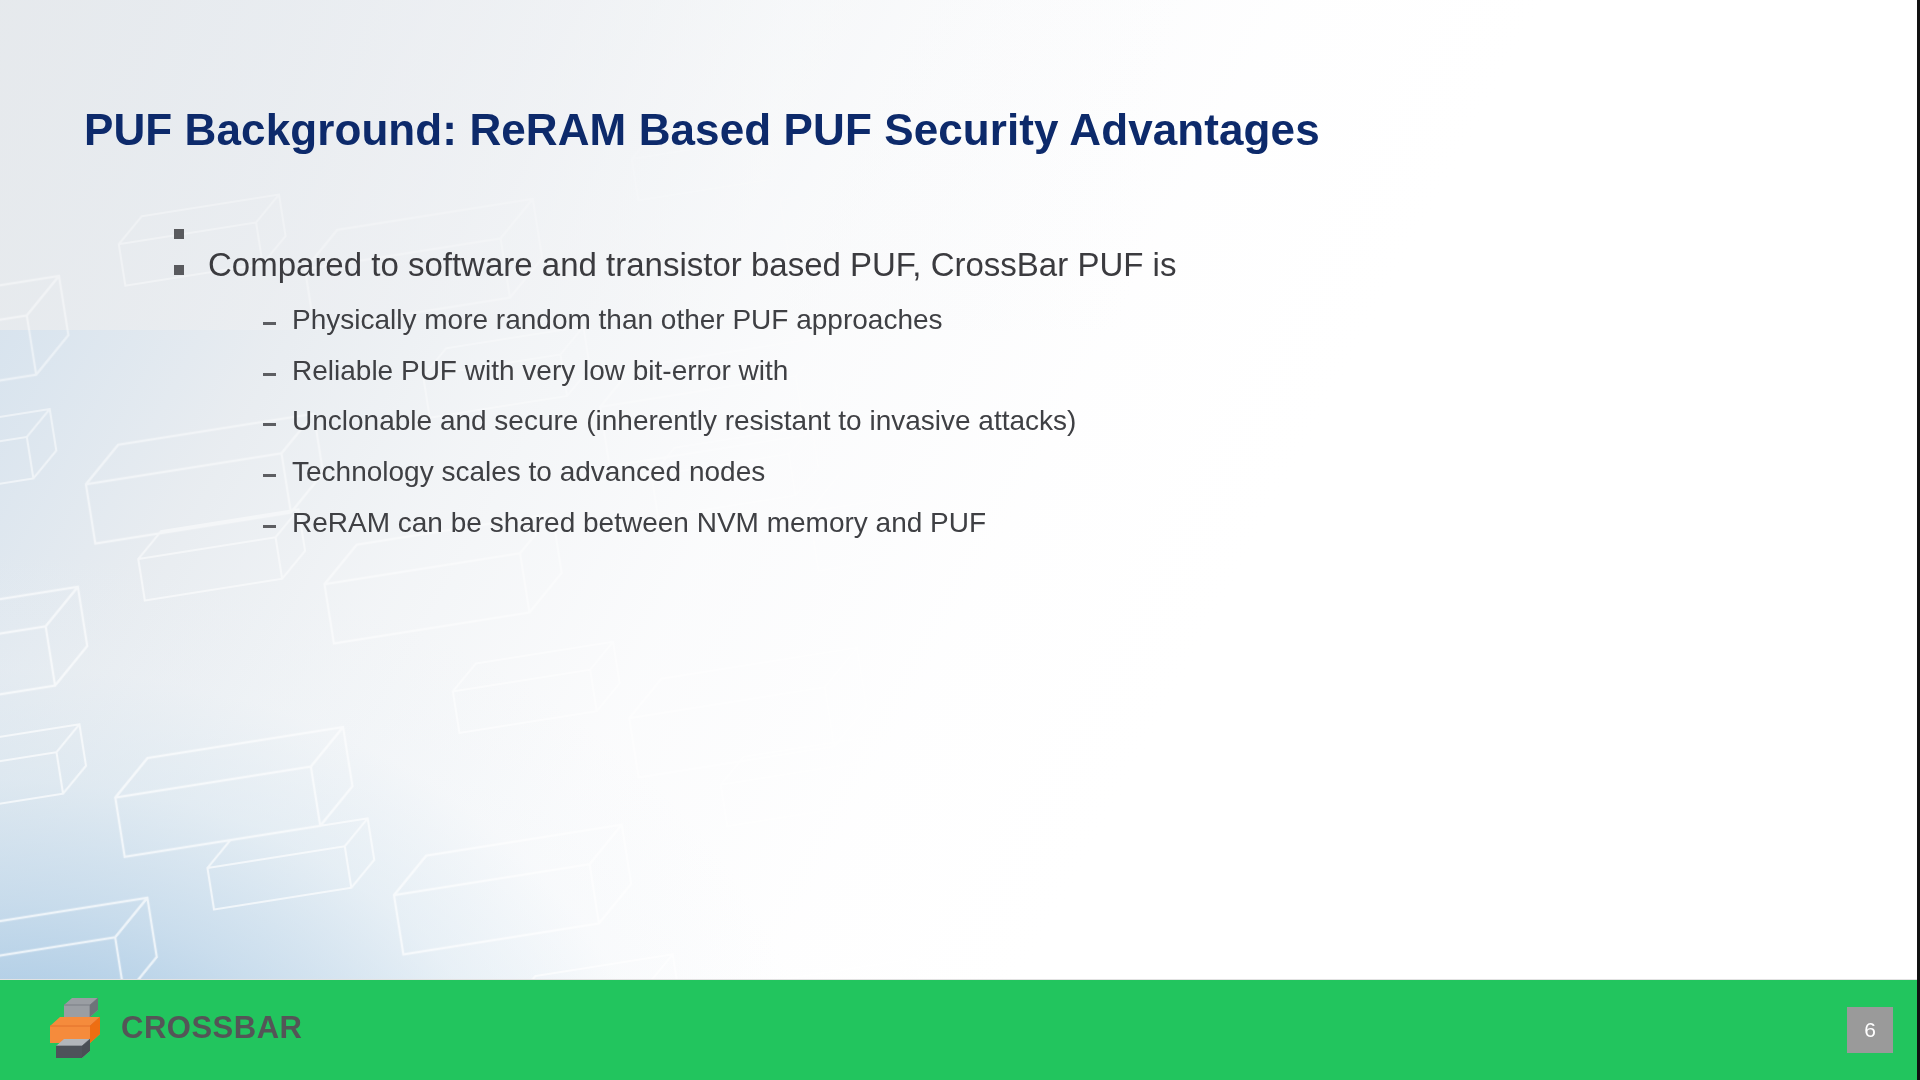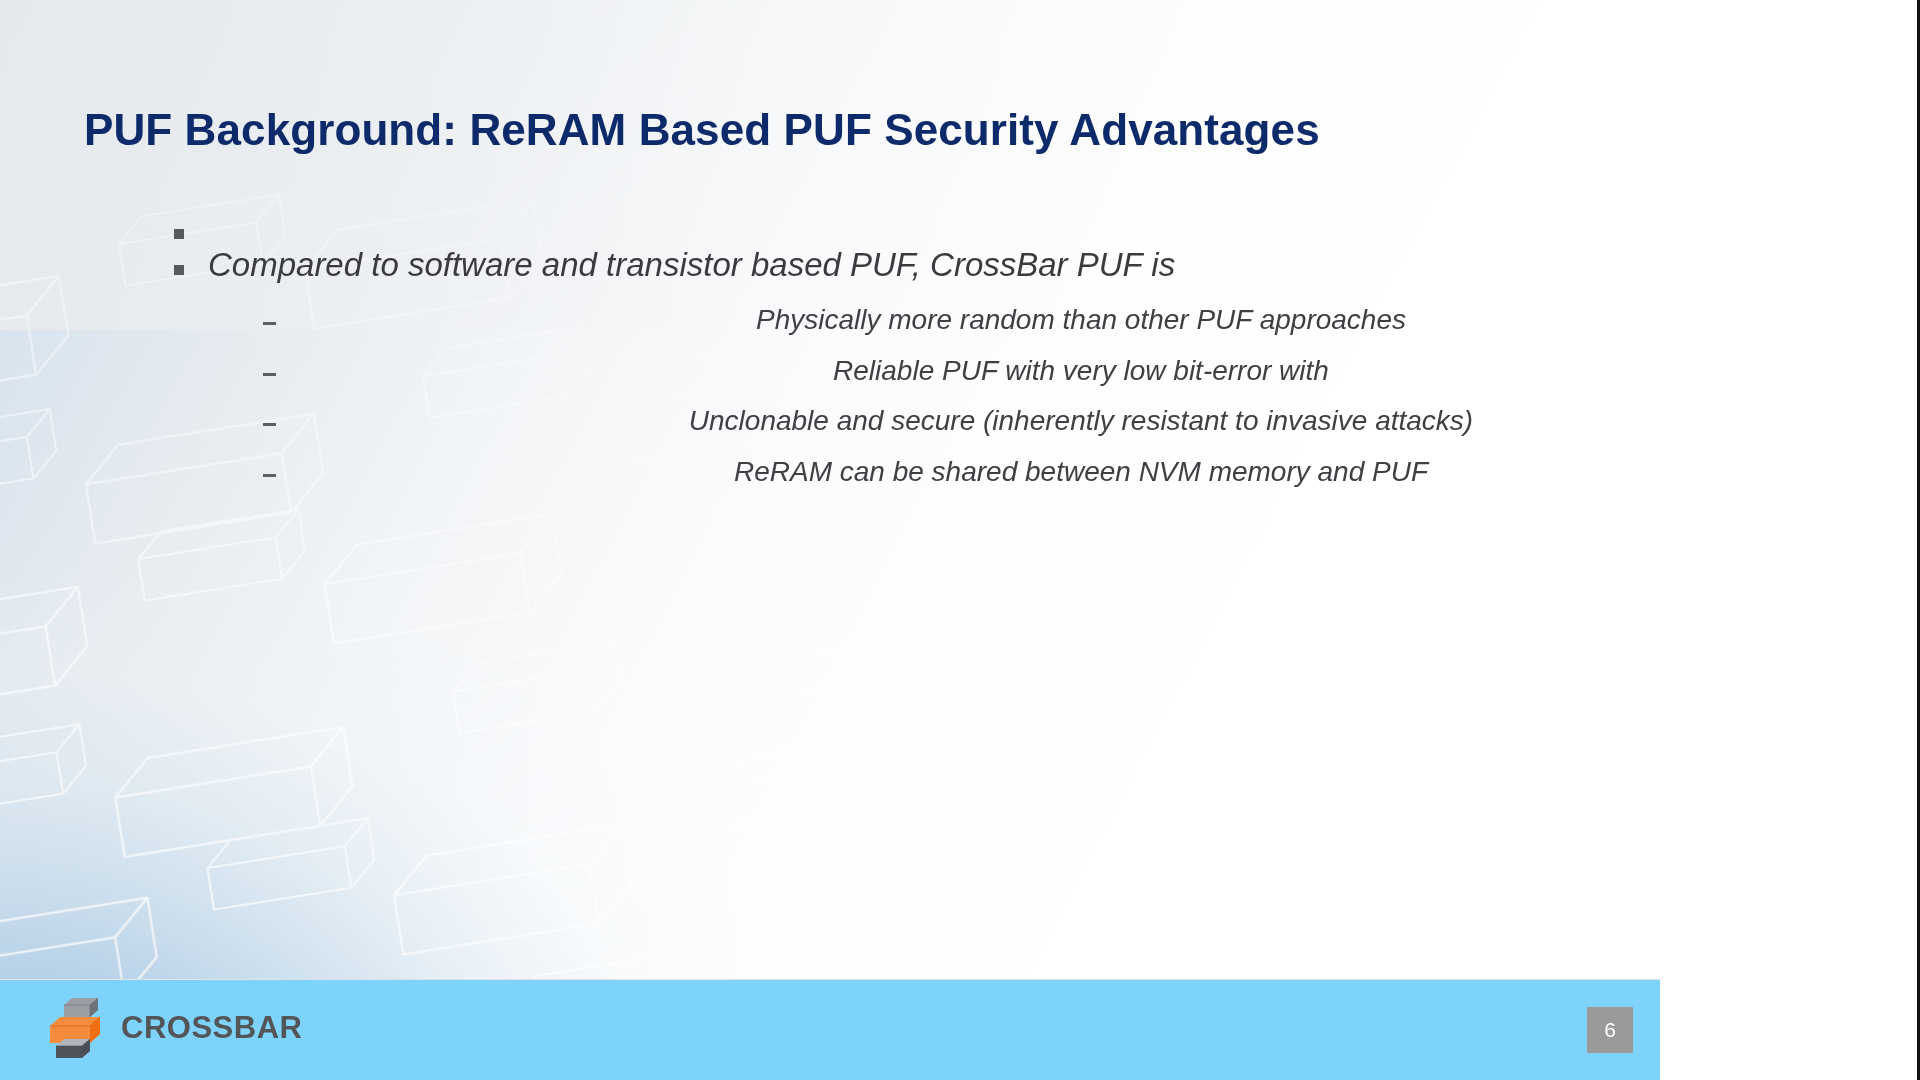--- a/index.html
+++ b/index.html
@@ -106,34 +106,33 @@
 
   .l1 {
     position: relative;
     padding-left: 38px;
     color: #3b3b3f;
     font-size: 33px;
     line-height: 1.06;
     margin-bottom: 36px;
     white-space: nowrap;
   }
-  .l1:last-of-type { margin-bottom: 12px; font-style: italic; }
+  .l1:last-of-type { margin-bottom: 12px; }
   .l1 .mk {
     position: absolute;
     left: 4px;
     top: 17px;
     width: 10px;
     height: 10px;
     background: #595a5e;
   }
 
   .l2-group {
     margin-top: 22px;
     margin-left: 53px;
-    text-align: center;
   }
   .l2 {
     position: relative;
     padding-left: 31px;
     color: #3f4044;
     font-size: 28px;
     line-height: 1.06;
     margin-bottom: 21px;
     white-space: nowrap;
   }
@@ -145,23 +144,23 @@
     width: 13px;
     height: 3px;
     background: #5d5e62;
   }
 
   
   #footer {
     position: absolute;
     left: 0;
     bottom: 0;
-    width: 1660px;
+    width: 1920px;
     height: 100px;
-    background: #7dd3fc;
+    background: #22c55e;
     border-top: 1px solid #e2e2e2;
   }
   #logo {
     position: absolute;
     left: 50px;
     top: 12px;
     display: flex;
     align-items: center;
     height: 72px;
   }
@@ -297,20 +296,21 @@
         </div>
         <div class="l2">
           <span class="mk"></span>
           <span>Unclonable and secure (inherently resistant to invasive attacks)</span>
         </div>
         <div class="l2">
           <span class="mk"></span>
         </div>
         <div class="l2">
           <span class="mk"></span>
+          <span>Technology scales to advanced nodes</span>
         </div>
         <div class="l2">
           <span class="mk"></span>
           <span>ReRAM can be shared between NVM memory and PUF</span>
         </div>
       </div>
     </div>
 
   </div>
 

